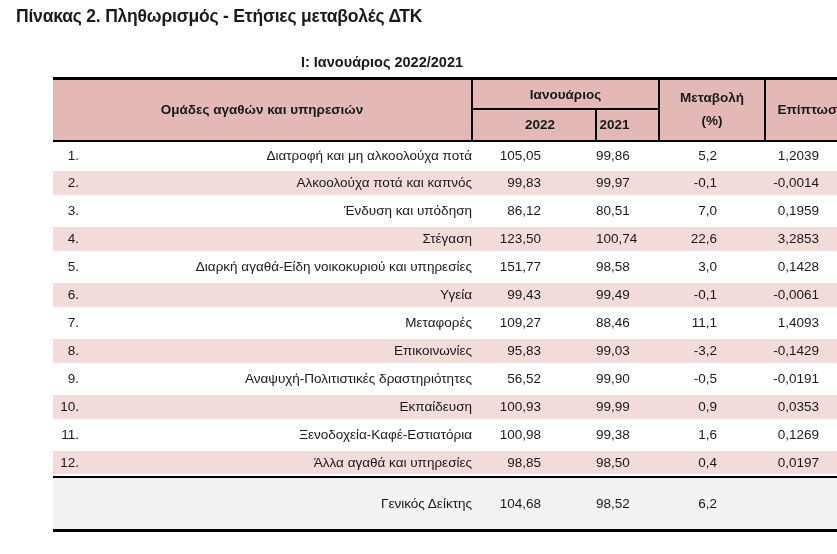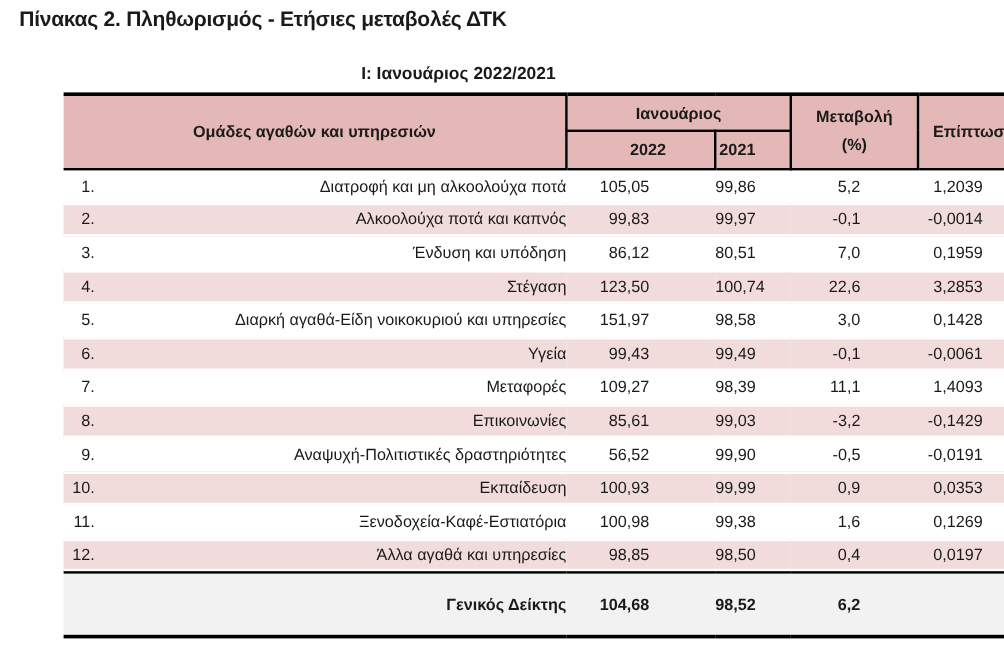--- a/index.html
+++ b/index.html
@@ -37,21 +37,21 @@
   tbody td{height:28px;vertical-align:middle;}
   tbody tr.stripe td{background:var(--stripe-bg);
                      box-shadow:inset 0 2px 0 0 #ffffff, inset 0 -2px 0 0 #ffffff;}
   td.td-no{text-align:right;padding-right:6px;}
   td.td-label{text-align:right;}
   td.num{text-align:right;}
   td.n-y2022{padding-right:55px;}
   td.n-y2021{padding-right:30px;}
   td.n-change{padding-right:48px;}
   td.n-impact{padding-right:38px;}
-  tfoot td{height:54px;background:var(--footer-bg);font-weight:bold;
+  tfoot td{height:54px;background:var(--footer-bg);font-weight:normal;
            border-top:2px solid var(--border);border-bottom:3px solid var(--border);
            vertical-align:middle;}
 </style>
 </head>
 <body>
 
 <div class="page">
   <div class="title">Πίνακας 2. Πληθωρισμός - Ετήσιες μεταβολές ΔΤΚ</div>
   <div class="caption">Ι: Ιανουάριος 2022/2021</div>
 
@@ -108,45 +108,45 @@
           <td class="td-no">4.</td>
           <td class="td-label">Στέγαση</td>
           <td class="num n-y2022">123,50</td>
           <td class="num n-y2021">100,74</td>
           <td class="num n-change">22,6</td>
           <td class="num n-impact">3,2853</td>
         </tr>
         <tr>
           <td class="td-no">5.</td>
           <td class="td-label">Διαρκή αγαθά-Είδη νοικοκυριού και υπηρεσίες</td>
-          <td class="num n-y2022">151,97</td>
+          <td class="num n-y2022">151,77</td>
           <td class="num n-y2021">98,58</td>
           <td class="num n-change">3,0</td>
           <td class="num n-impact">0,1428</td>
         </tr>
         <tr class="stripe">
           <td class="td-no">6.</td>
           <td class="td-label">Υγεία</td>
           <td class="num n-y2022">99,43</td>
           <td class="num n-y2021">99,49</td>
           <td class="num n-change">-0,1</td>
           <td class="num n-impact">-0,0061</td>
         </tr>
         <tr>
           <td class="td-no">7.</td>
           <td class="td-label">Μεταφορές</td>
           <td class="num n-y2022">109,27</td>
-          <td class="num n-y2021">98,39</td>
+          <td class="num n-y2021">88,46</td>
           <td class="num n-change">11,1</td>
           <td class="num n-impact">1,4093</td>
         </tr>
         <tr class="stripe">
           <td class="td-no">8.</td>
           <td class="td-label">Επικοινωνίες</td>
-          <td class="num n-y2022">85,61</td>
+          <td class="num n-y2022">95,83</td>
           <td class="num n-y2021">99,03</td>
           <td class="num n-change">-3,2</td>
           <td class="num n-impact">-0,1429</td>
         </tr>
         <tr>
           <td class="td-no">9.</td>
           <td class="td-label">Αναψυχή-Πολιτιστικές δραστηριότητες</td>
           <td class="num n-y2022">56,52</td>
           <td class="num n-y2021">99,90</td>
           <td class="num n-change">-0,5</td>

